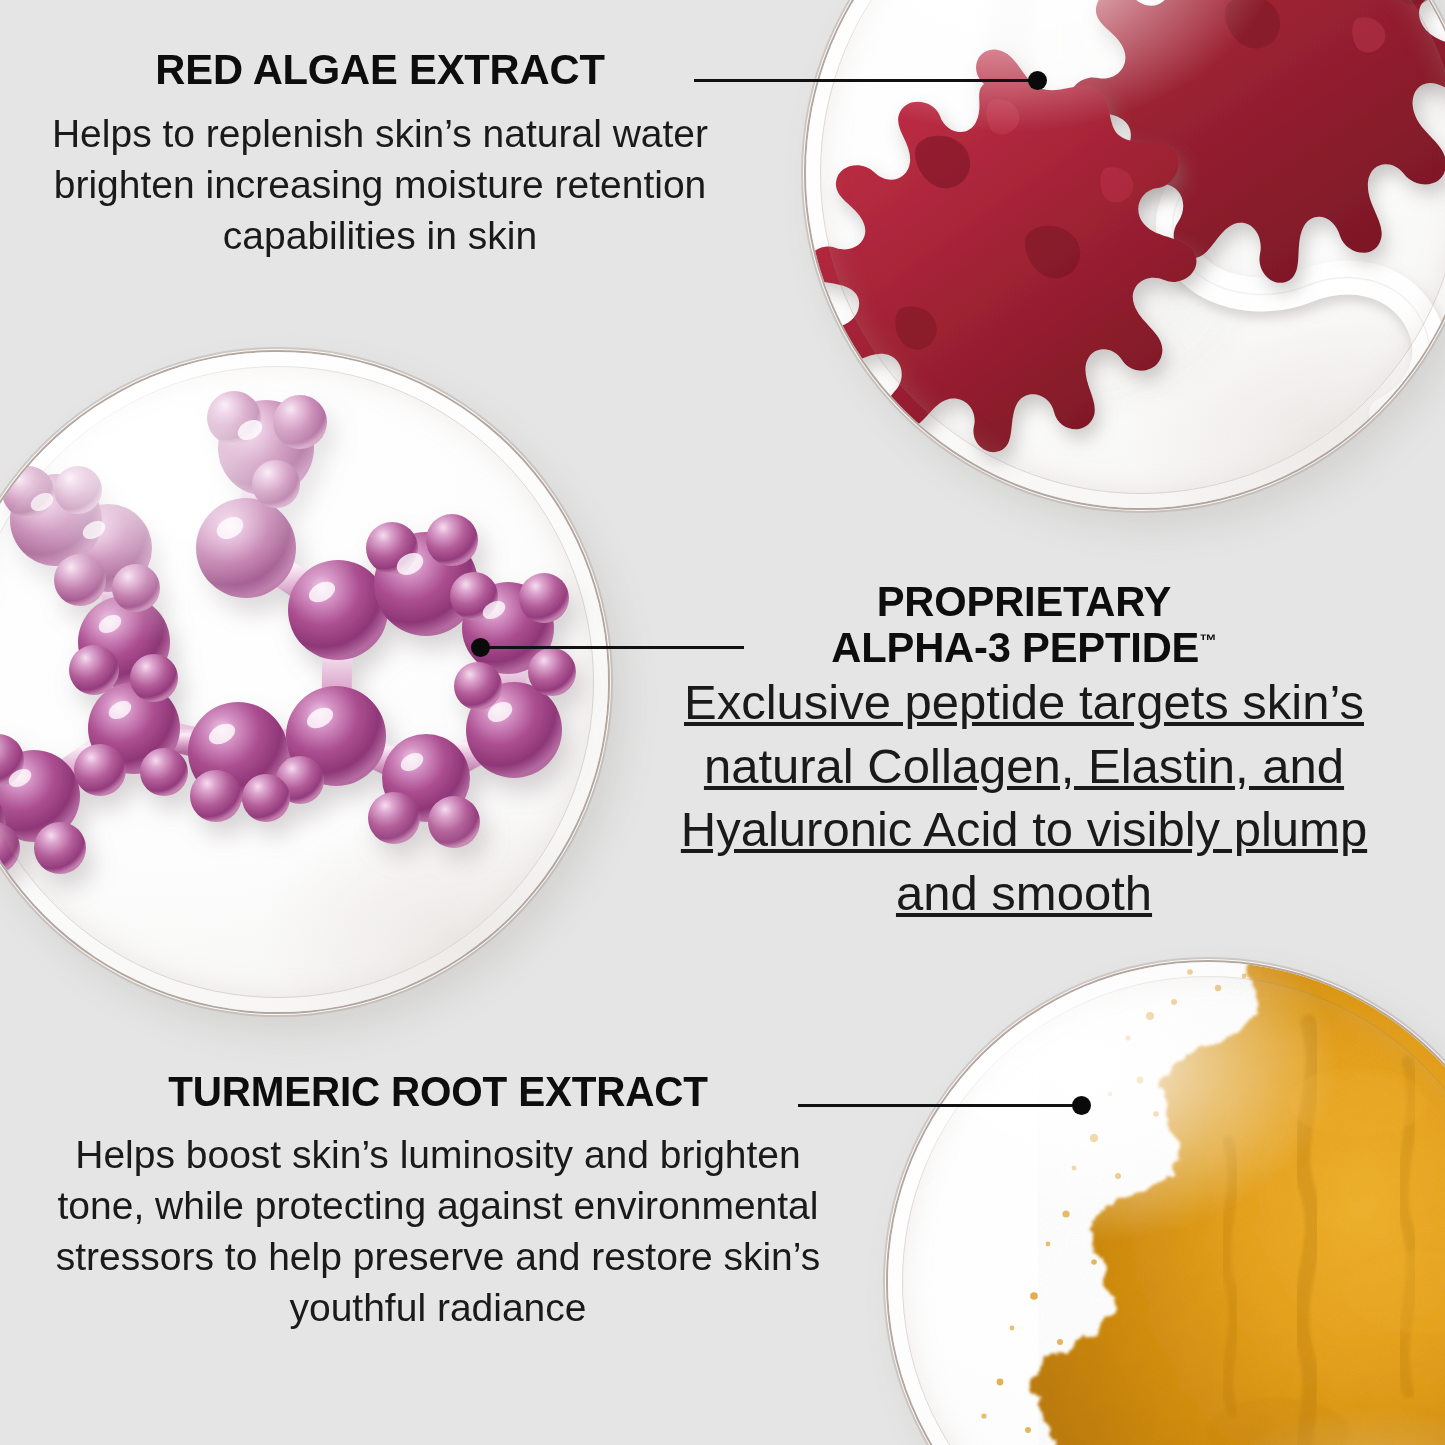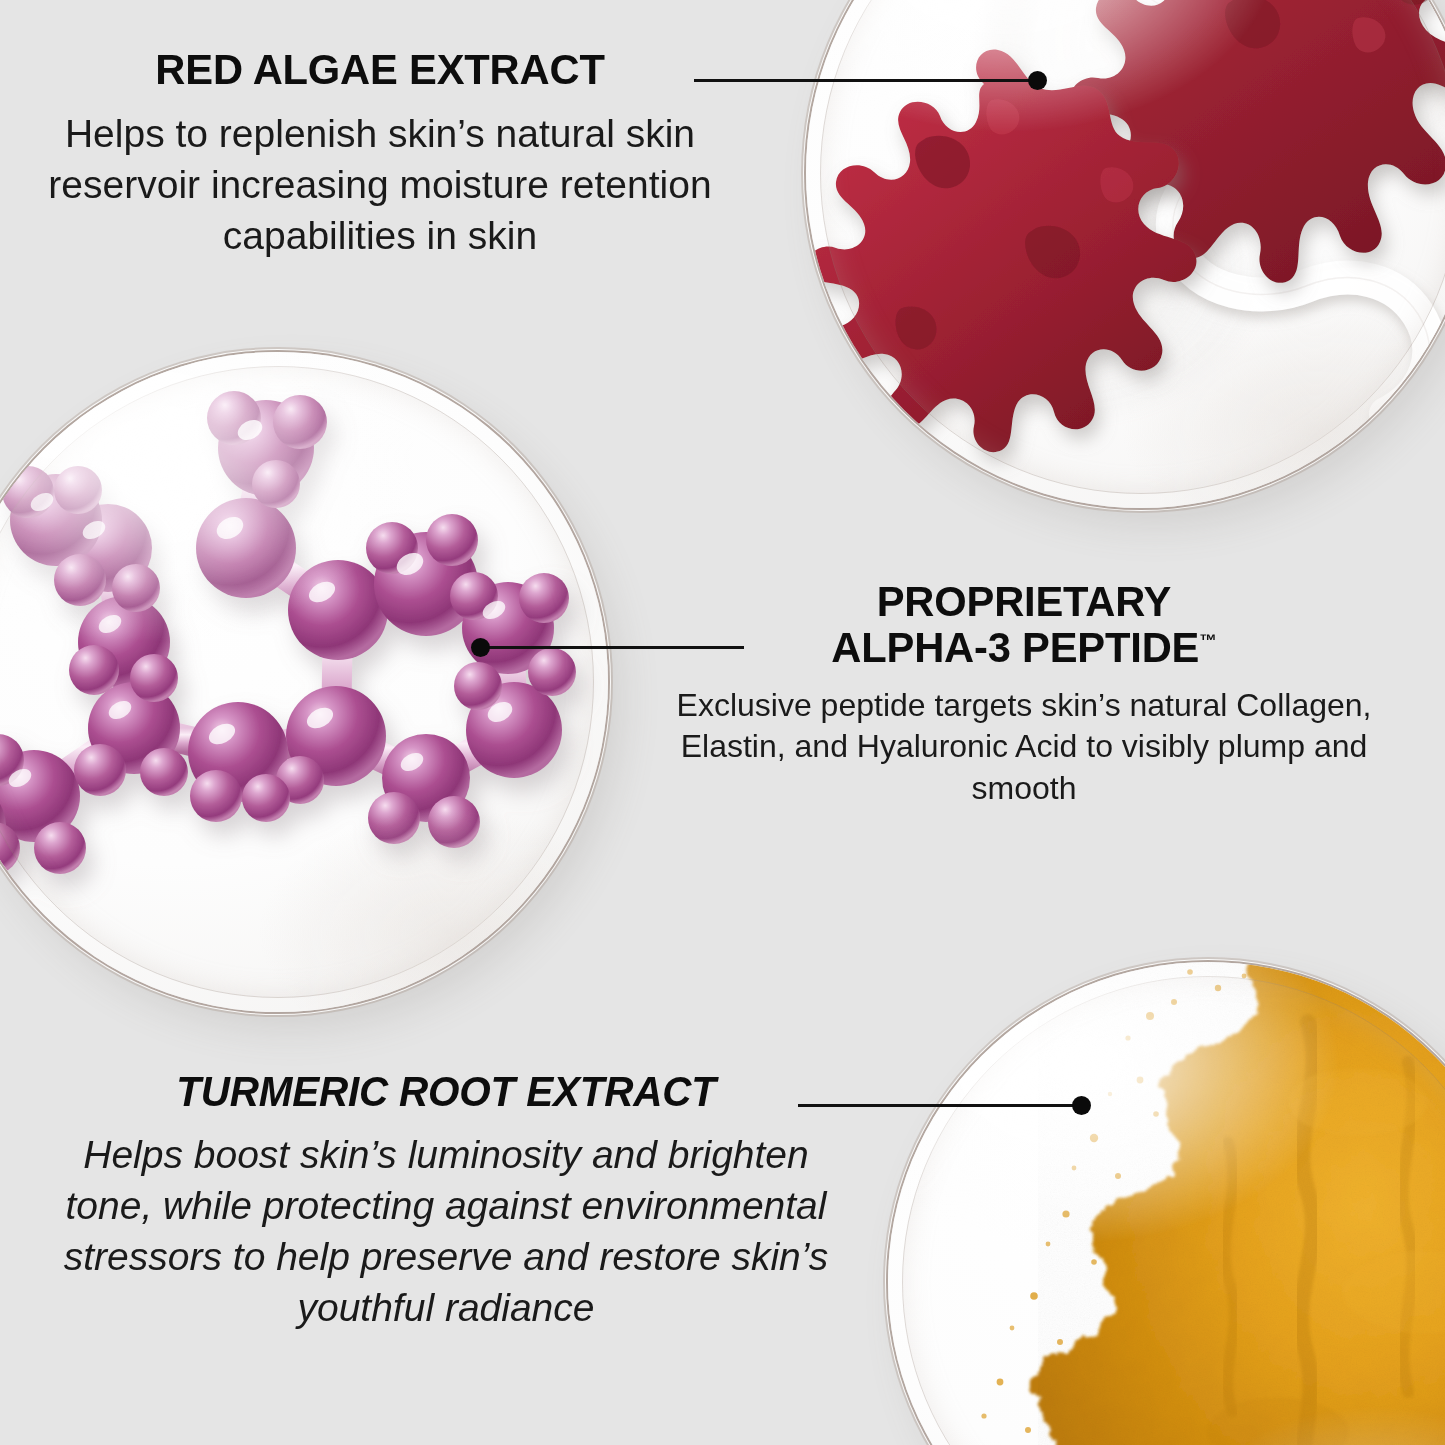--- a/index.html
+++ b/index.html
@@ -41,24 +41,24 @@
   }
 
   
   #block-algae { left: 0px; top: 46px; width: 760px; text-align: center; }
   #block-algae .ing-title { font-size: 43px; text-align: center; transform: scaleX(0.97); }
   #block-algae .ing-desc  { font-size: 39px; margin-top: 17px; padding: 0 18px; }
 
   
   #block-peptide { left: 624px; top: 578px; width: 800px; text-align: center; }
   #block-peptide .ing-title { font-size: 43px; text-align: center; white-space: normal; transform: scaleX(0.97); }
-  #block-peptide .ing-desc  { font-size: 32px; margin-top: 14px; padding: 0 28px; }
-
-  
-  #block-turmeric { left: 16px; top: 1068px; width: 860px; text-align: center; font-style: italic; }
+  #block-peptide .ing-desc  { font-size: 49px; padding: 0 28px; text-decoration: underline; }
+
+  
+  #block-turmeric { left: 8px; top: 1068px; width: 860px; text-align: center; }
   #block-turmeric .ing-title { font-size: 43px; text-align: center; transform: scaleX(0.94); }
   #block-turmeric .ing-desc  { font-size: 39px; margin-top: 16px; padding: 0 28px; }
 
   
   .leader { position: absolute; height: 3px; background: #111111; }
   .leader-dot {
     position: absolute;
     width: 19px; height: 19px;
     border-radius: 50%;
     background: #0a0a0a;
@@ -405,21 +405,21 @@
   <div class="leader-dot" style="left:1028px; top:71px;"></div>
 
   <div class="leader" style="left:480px; top:646px; width:264px;"></div>
   <div class="leader-dot" style="left:471px; top:638px;"></div>
 
   <div class="leader" style="left:798px; top:1104px; width:286px;"></div>
   <div class="leader-dot" style="left:1072px; top:1096px;"></div>
 
   <div class="block" id="block-algae">
     <div class="ing-title">RED ALGAE EXTRACT</div>
-    <div class="ing-desc">Helps to replenish skin’s natural skin reservoir increasing moisture retention capabilities in skin</div>
+    <div class="ing-desc">Helps to replenish skin’s natural water brighten increasing moisture retention capabilities in skin</div>
   </div>
 
   <div class="block" id="block-peptide">
     <div class="ing-title">
       <span>PROPRIETARY</span><br>
       <span>ALPHA-3 PEPTIDE</span><span class="tm">™</span>
     </div>
     <div class="ing-desc">Exclusive peptide targets skin’s natural Collagen, Elastin, and Hyaluronic Acid to visibly plump and smooth</div>
   </div>
 

